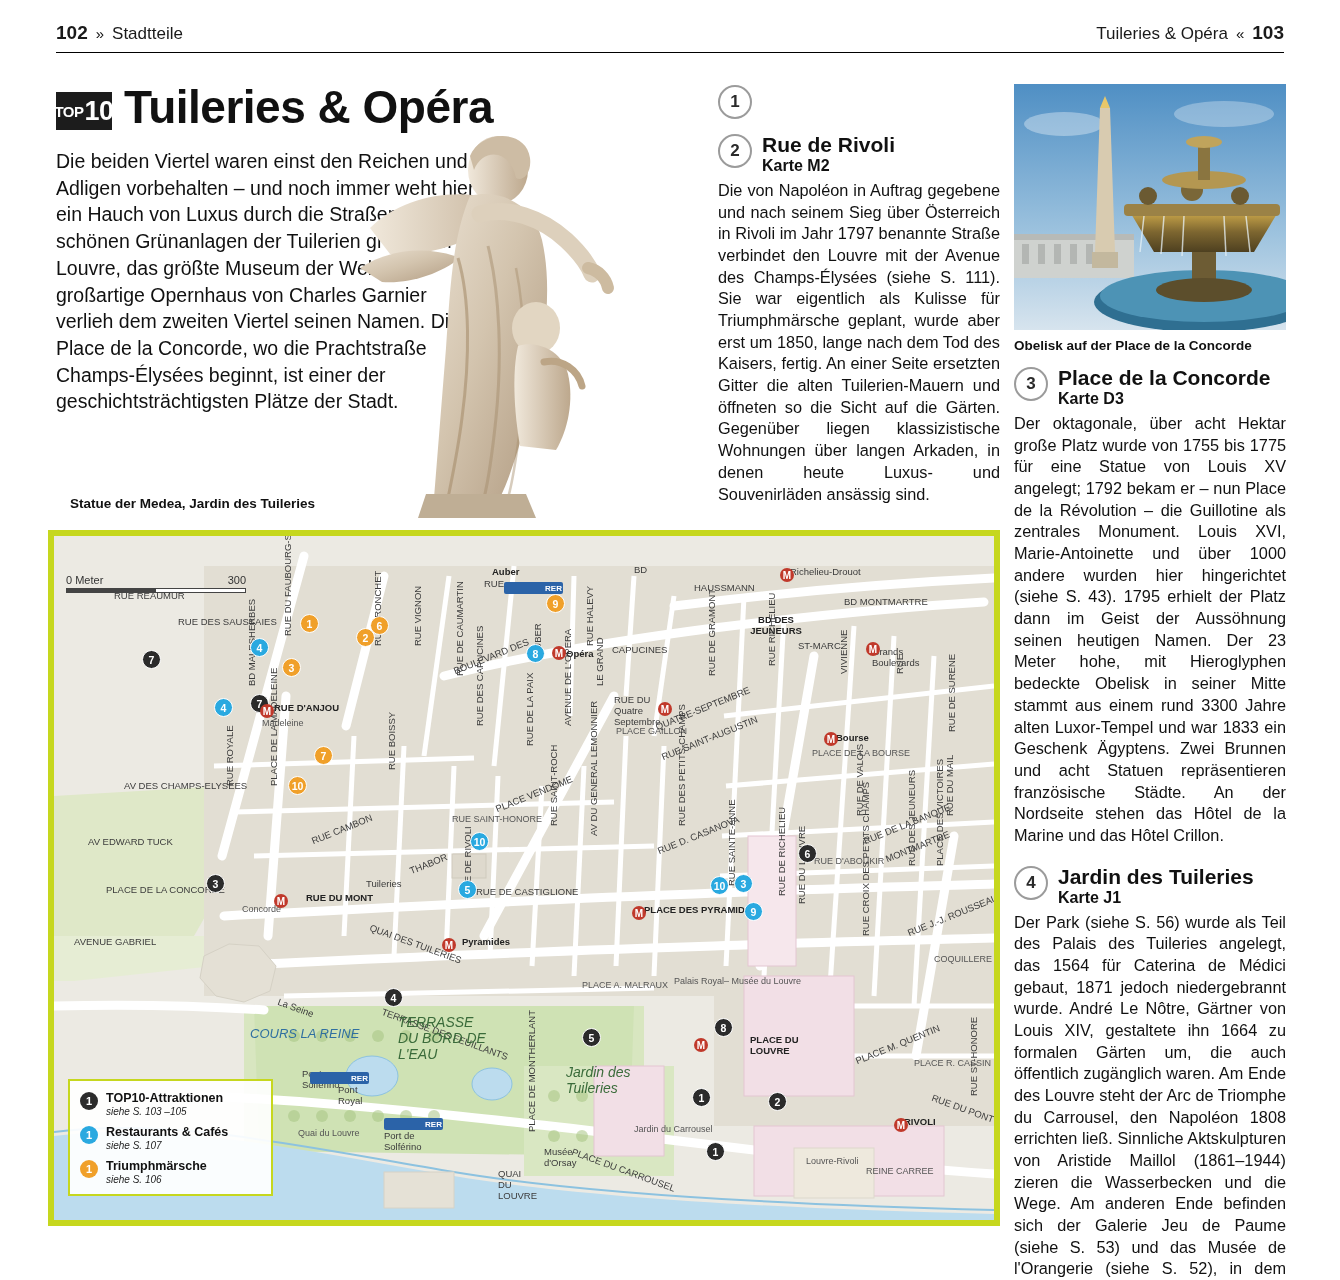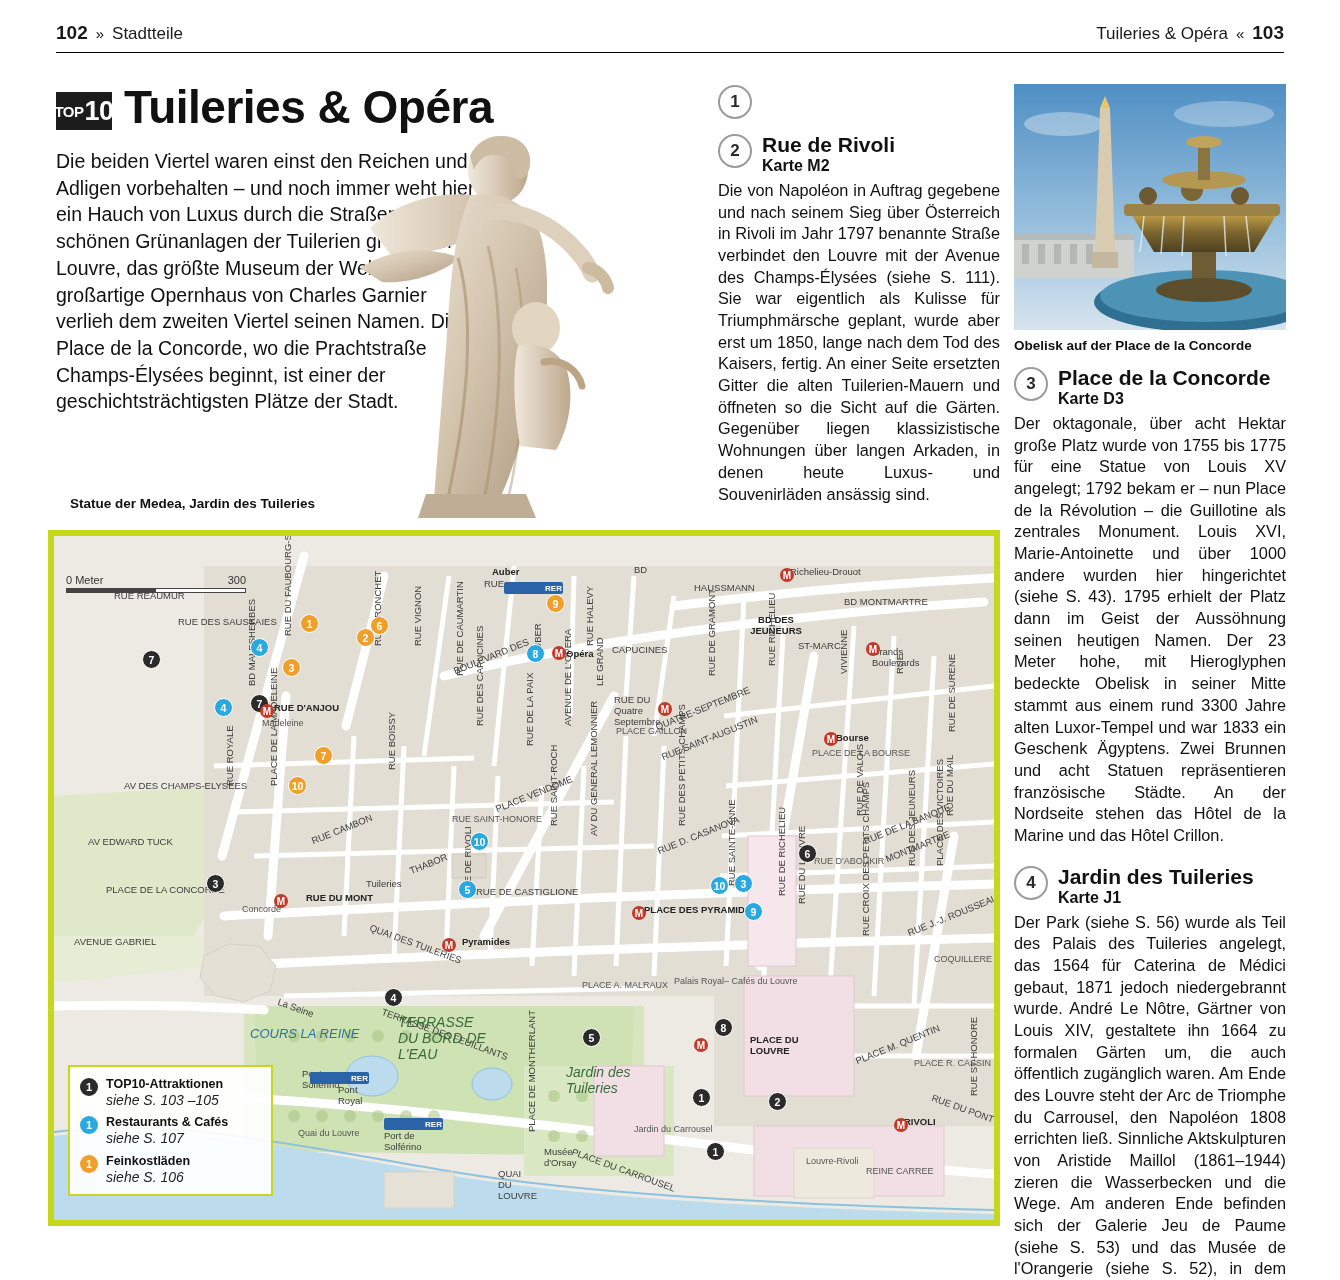--- a/index.html
+++ b/index.html
@@ -223,21 +223,21 @@
     align-items: flex-start;
   }
   .legend-row:last-child { margin-bottom: 0; }
   .lg-title {
     font-size: 12.5px;
     font-weight: bold;
     color: #111;
     line-height: 1.2;
   }
   .lg-sub {
-    font-size: 14px;
+    font-size: 10px;
     font-style: italic;
     color: #222;
     line-height: 1.2;
   }
   .mk {
     flex: 0 0 auto;
     width: 18px; height: 18px;
     border-radius: 50%;
     display: flex; align-items: center; justify-content: center;
     font-size: 11px; font-weight: bold;
@@ -672,21 +672,21 @@
       <div class="maplbl rot-30" style="left:852px; top:392px;">RUE J.-J. ROUSSEAU</div>
       <div class="maplbl place" style="left:880px; top:418px;">COQUILLERE</div>
       <div class="maplbl place" style="left:860px; top:522px;">PLACE R. CASSIN</div>
       <div class="maplbl rot-30" style="left:800px; top:520px;">PLACE M. QUENTIN</div>
       <div class="maplbl rot-90" style="left:914px; top:560px;">RUE ST-HONORE</div>
       <div class="maplbl rot-p30" style="left:880px; top:556px;">RUE DU PONT NEUF</div>
       <div class="maplbl b" style="left:850px; top:580px; width:46px; white-space:normal;">RIVOLI</div>
       <div class="maplbl place" style="left:752px; top:620px;">Louvre-Rivoli</div>
       <div class="maplbl place" style="left:812px; top:630px;">REINE CARREE</div>
       <div class="maplbl b" style="left:696px; top:498px; width:78px; white-space:normal;">PLACE DU LOUVRE</div>
-      <div class="maplbl place" style="left:620px; top:440px;">Palais Royal– Cafés du Louvre</div>
+      <div class="maplbl place" style="left:620px; top:440px;">Palais Royal– Musée du Louvre</div>
       <div class="maplbl place" style="left:528px; top:444px;">PLACE A. MALRAUX</div>
       <div class="maplbl b" style="left:590px; top:368px;">PLACE DES PYRAMIDES</div>
       <div class="maplbl b" style="left:408px; top:400px;">Pyramides</div>
       <div class="maplbl" style="left:312px; top:342px;">Tuileries</div>
       <div class="maplbl rot-90" style="left:408px; top:360px;">RUE DE RIVOLI</div>
       <div class="maplbl" style="left:422px; top:350px;">RUE DE CASTIGLIONE</div>
       <div class="maplbl rot-30" style="left:354px; top:330px;">THABOR</div>
       <div class="maplbl b" style="left:252px; top:356px;">RUE DU MONT</div>
       <div class="maplbl place" style="left:188px; top:368px;">Concorde</div>
       <div class="maplbl" style="left:52px; top:348px;">PLACE DE LA CONCORDE</div>
@@ -763,21 +763,21 @@
         <div class="legend-row">
           <div class="mk blue">1</div>
           <div>
             <div class="lg-title">Restaurants &amp; Cafés</div>
             <div class="lg-sub">siehe S. 107</div>
           </div>
         </div>
         <div class="legend-row">
           <div class="mk orange">1</div>
           <div>
-            <div class="lg-title">Feinkostläden</div>
+            <div class="lg-title">Triumphmärsche</div>
             <div class="lg-sub">siehe S. 106</div>
           </div>
         </div>
       </div>
 
     </div>
   </div>
 
 </div>
 

